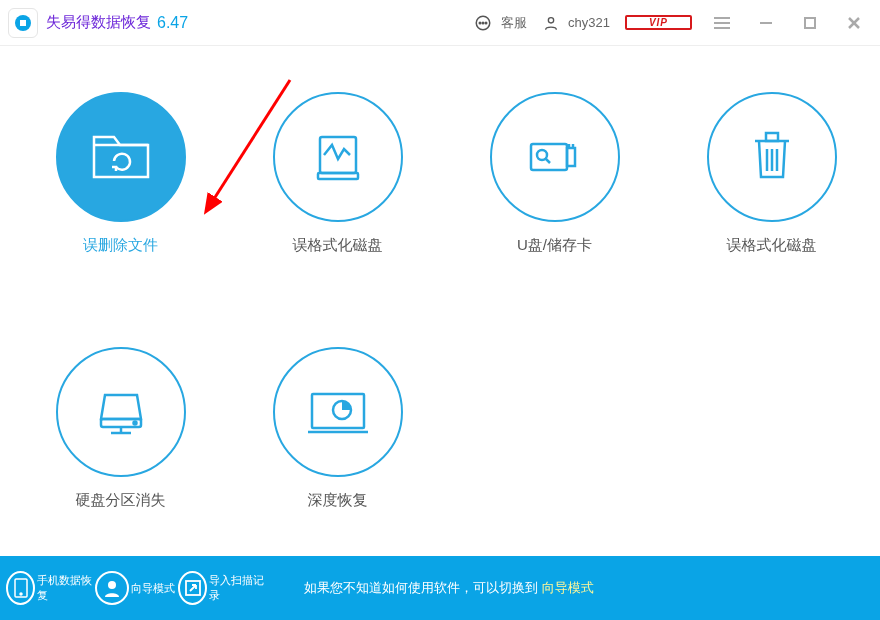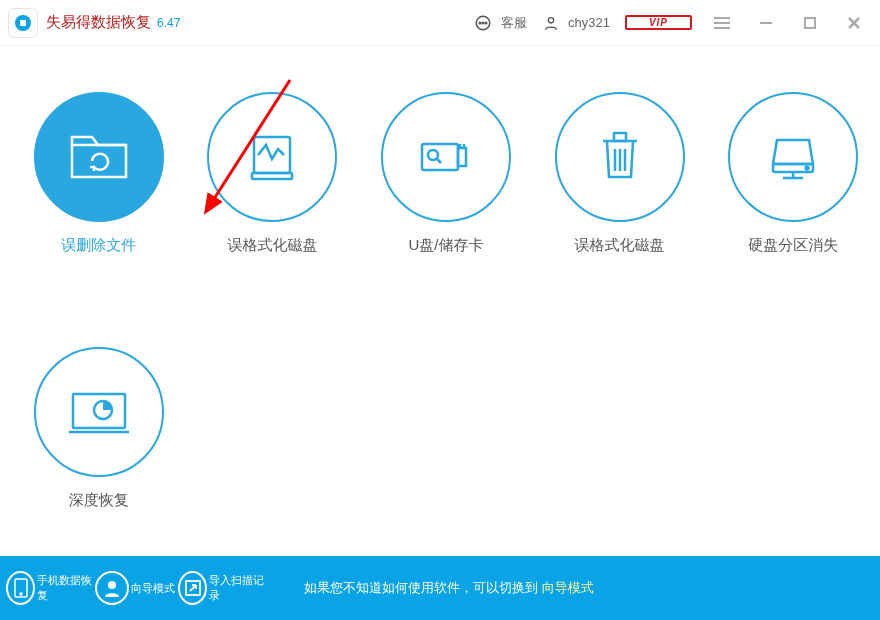--- a/index.html
+++ b/index.html
@@ -10,33 +10,33 @@
   }
   .titlebar {
     height: 46px; display: flex; align-items: center;
     padding: 0 4px 0 8px; border-bottom: 1px solid #eee;
   }
   .logo {
     width: 30px; height: 30px; border-radius: 6px; background: #fff;
     display: flex; align-items: center; justify-content: center;
     border: 1px solid #e5e5e5;
   }
-  .title { font-size: 15px; color: #b91c1c; margin-left: 8px; font-weight: 500; }
-  .ver { font-size: 12px; color: #0aa4e6; margin-left: 6px; }
+  .title { font-size: 15px; color: #6d28d9; margin-left: 8px; font-weight: 500; }
+  .ver { font-size: 16px; color: #0aa4e6; margin-left: 6px; }
   .tb-spacer { flex: 1; }
   .tb-item { display: flex; align-items: center; gap: 9px; padding: 0 8px; color: #666; font-size: 13px; cursor: pointer; }
   .vip {
     border: 2px solid #d7191c; color: #d7191c; font-style: italic;
     font-weight: bold; font-size: 10px; padding: 0 22px; border-radius: 2px;
     letter-spacing: 1px; margin-left: 6px;
   }
   .winbtn { width: 44px; height: 46px; display: flex; align-items: center; justify-content: center; color: #999; cursor: pointer; }
   .main {
     position: absolute; top: 46px; bottom: 64px; left: 0; right: 0;
-    display: grid; grid-template-columns: repeat(5, 1fr);
+    display: grid; grid-template-columns: repeat(4, 1fr);
     grid-template-rows: repeat(2, 1fr);
     justify-items: center; align-items: center; padding-left: 12px;
   }
   .option { text-align: center; cursor: pointer; }
   .circle {
     width: 130px; height: 130px; border-radius: 50%;
     border: 2px solid #28a7e1; display: flex;
     align-items: center; justify-content: center; margin: 0 auto 14px;
     background: #fff;
   }

